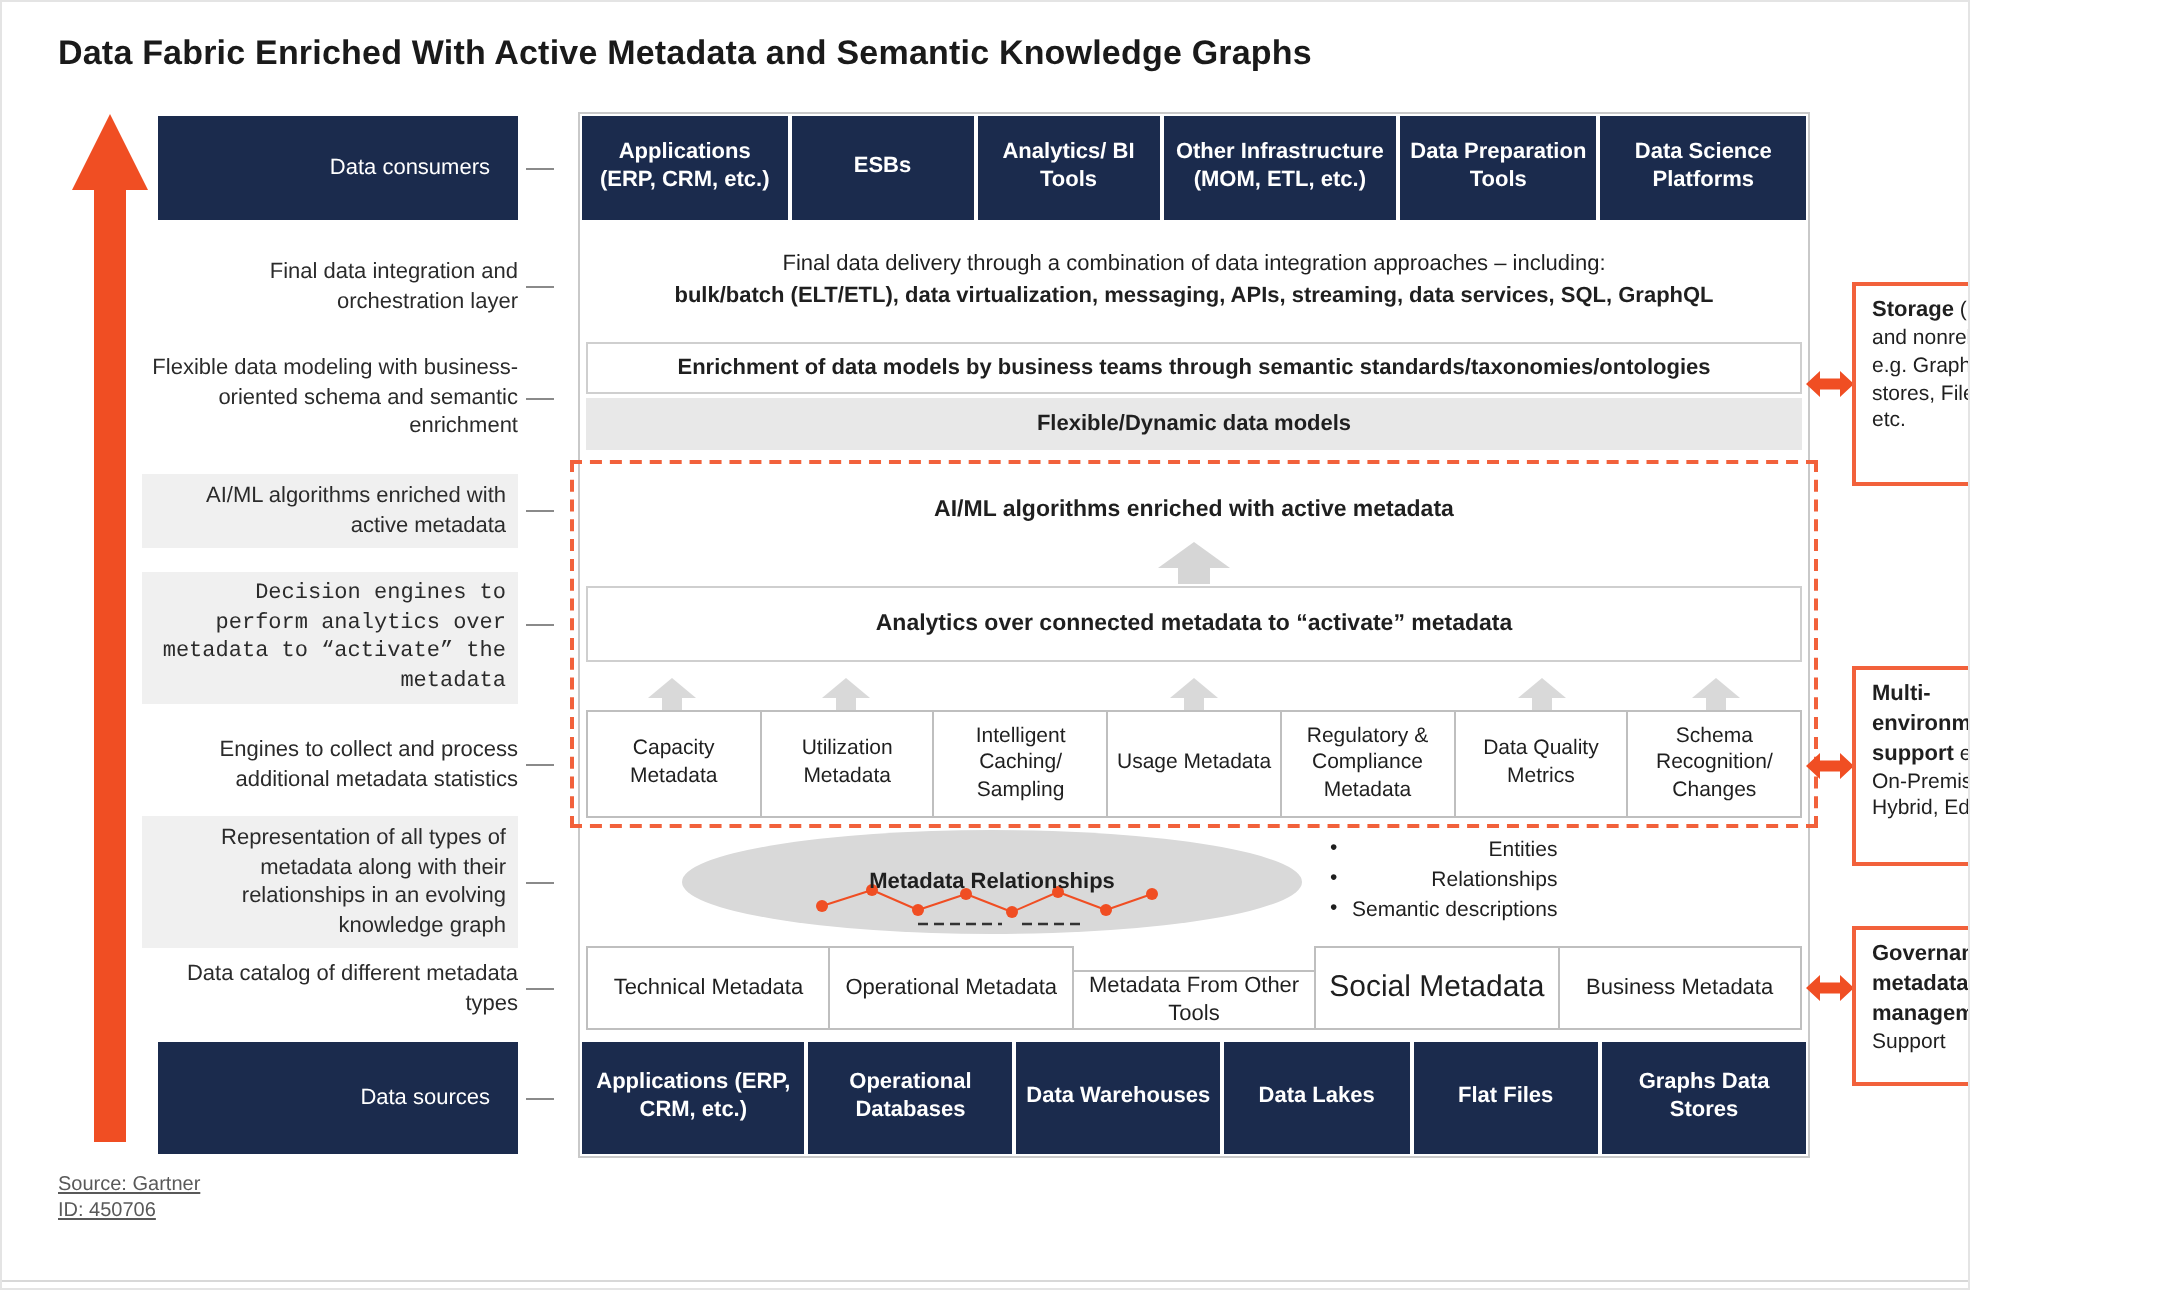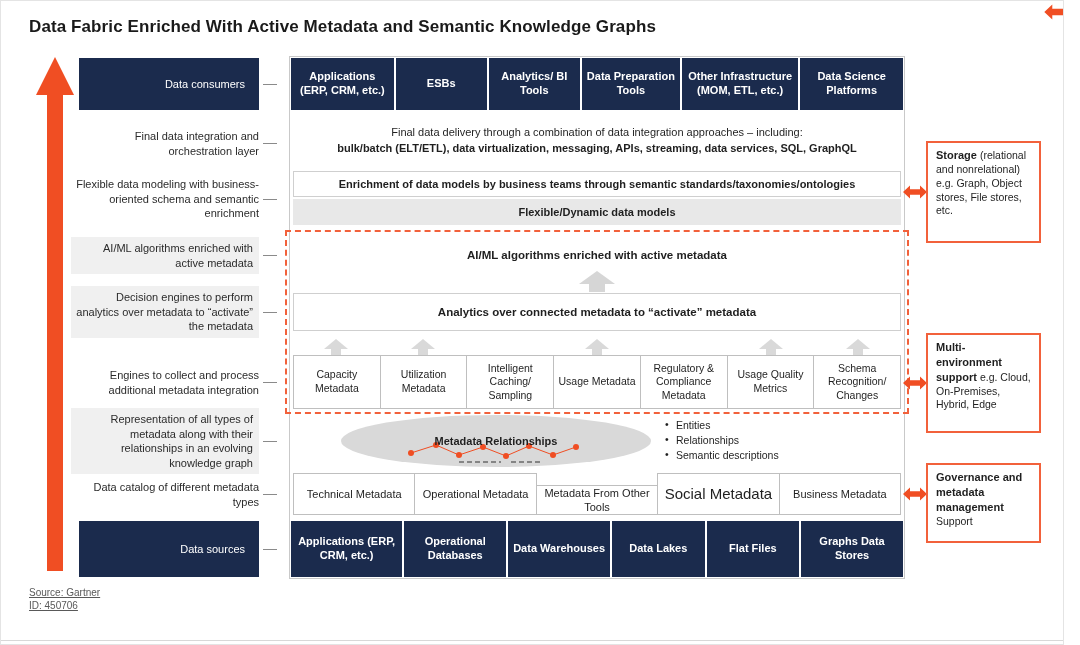--- a/index.html
+++ b/index.html
@@ -1,19 +1,19 @@
 <!DOCTYPE html>
 <html><head>
 <meta charset="utf-8">
 <style>
   * { margin:0; padding:0; box-sizing:border-box; }
   html,body { background:#ffffff; }
   body { font-family:"Liberation Sans","DejaVu Sans",sans-serif; }
   .canvas {
-    position:relative; width:1064px; height:645px; background:#ffffff;
+    position:relative; width:985px; height:645px; background:#ffffff;
     border:1px solid #e4e4e4; overflow:hidden;
   }
   .abs { position:absolute; }
   .title {
     font-size:17px; font-weight:bold; color:#1a1a1a; letter-spacing:.1px;
   }
   
   .flow-shaft { width:16px; background:#f04e23; }
   .flow-head {
     width:0; height:0;
@@ -68,21 +68,21 @@
   }
   .up-arrow-sm::after {
     content:""; position:absolute; left:-5px; top:10px; width:10px; height:6px; background:#d9d9d9;
   }
   
   .ellipse {
     background:#d9d9d9; border-radius:50%;
     display:flex; align-items:center; justify-content:center;
     font-size:11px; font-weight:bold; color:#1f1f1f; position:relative;
   }
-  .kg-bullets { display:flex; flex-direction:column; gap:3px; font-size:10.5px; color:#1f1f1f; }
+  .kg-bullets { display:flex; flex-direction:column; gap:3px; font-size:10.5px; color:#1f1f1f;text-align:right; }
   .kg-bullet { position:relative; padding-left:13px; }
   .kg-bullet::before { content:"\2022"; position:absolute; left:2px; top:-1px; color:#1f1f1f; }
   
   .callout {
     border:2px solid #f2613b; background:#fff; padding:5px 8px;
     font-size:10.5px; color:#1f1f1f; line-height:1.32;
   }
   .callout .c-title { font-weight:bold; font-size:11px; }
   .footer-text { font-size:10px; color:#595959; line-height:1.35;text-decoration:underline; }
   .bottom-rule { height:1px; background:#d8d8d8; }
@@ -101,44 +101,44 @@
       </svg>
   </div>
 
   <div class="abs flow-head" style="left:35px; top:56px;"></div>
   <div class="abs flow-shaft" style="left:46px; top:93px; height:477px;"></div>
 
   <div class="abs left-label navy" style="left:78px; top:57px; width:180px; height:52px;">Data consumers</div>
   <div class="abs left-label" style="left:70px; top:128px;">Final data integration and orchestration layer</div>
   <div class="abs left-label" style="left:70px; top:176px;">Flexible data modeling with business-oriented schema and semantic enrichment</div>
   <div class="abs left-label gray" style="left:70px; top:236px;">AI/ML algorithms enriched with active metadata</div>
-  <div class="abs left-label gray" style="left:70px; top:285px;">Decision engines to perform analytics over metadata to “activate” the metadata</div>
-  <div class="abs left-label" style="left:70px; top:367px;">Engines to collect and process additional metadata integration</div>
+  <div class="abs left-label gray" style="left:70px; top:285px;font-family:Liberation Mono, monospace;">Decision engines to perform analytics over metadata to “activate” the metadata</div>
+  <div class="abs left-label" style="left:70px; top:367px;">Engines to collect and process additional metadata statistics</div>
   <div class="abs left-label gray" style="left:70px; top:407px;">Representation of all types of metadata along with their relationships in an evolving knowledge graph</div>
   <div class="abs left-label" style="left:70px; top:479px;">Data catalog of different metadata types</div>
   <div class="abs left-label navy" style="left:78px; top:520px; width:180px; height:56px;">Data sources</div>
 
   <div class="abs tick" style="left:262px; top:83px;"></div>
   <div class="abs tick" style="left:262px; top:142px;"></div>
   <div class="abs tick" style="left:262px; top:198px;"></div>
   <div class="abs tick" style="left:262px; top:254px;"></div>
   <div class="abs tick" style="left:262px; top:311px;"></div>
   <div class="abs tick" style="left:262px; top:381px;"></div>
   <div class="abs tick" style="left:262px; top:440px;"></div>
   <div class="abs tick" style="left:262px; top:493px;"></div>
   <div class="abs tick" style="left:262px; top:548px;"></div>
 
   <div class="abs panel-border" style="left:288px; top:55px; width:616px; height:523px;"></div>
 
   <div class="abs navy-row" style="left:290px; top:57px; width:612px; height:52px;">
     <div class="navy-cell" style="flex:1.05;">Applications (ERP, CRM, etc.)</div>
     <div class="navy-cell" style="flex:0.92;">ESBs</div>
     <div class="navy-cell" style="flex:0.92;">Analytics/ BI Tools</div>
+    <div class="navy-cell" style="flex:1.2;">Other Infrastructure (MOM, ETL, etc.)</div>
     <div class="navy-cell" style="flex:1.0;">Data Preparation Tools</div>
-    <div class="navy-cell" style="flex:1.2;">Other Infrastructure (MOM, ETL, etc.)</div>
     <div class="navy-cell" style="flex:1.05;">Data Science Platforms</div>
   </div>
 
   <div class="abs white-note" style="left:292px; top:116px; width:608px; height:48px;">
     <div>Final data delivery through a combination of data integration approaches – including:</div>
     <div style="font-weight:bold;">bulk/batch (ELT/ETL), data virtualization, messaging, APIs, streaming, data services, SQL, GraphQL</div>
   </div>
 
   <div class="abs band bordered" style="left:292px; top:170px; width:608px; height:26px;">Enrichment of data models by business teams through semantic standards/taxonomies/ontologies</div>
   <div class="abs band grayfill" style="left:292px; top:198px; width:608px; height:26px;">Flexible/Dynamic data models</div>
@@ -156,21 +156,21 @@
   <div class="up-arrow-sm" style="left:584px; top:338px;"></div>
   <div class="up-arrow-sm" style="left:758px; top:338px;"></div>
   <div class="up-arrow-sm" style="left:845px; top:338px;"></div>
 
   <div class="abs stat-row" style="left:292px; top:354px; width:608px; height:54px;">
     <div class="stat-cell">Capacity Metadata</div>
     <div class="stat-cell">Utilization Metadata</div>
     <div class="stat-cell">Intelligent Caching/ Sampling</div>
     <div class="stat-cell">Usage Metadata</div>
     <div class="stat-cell">Regulatory &amp; Compliance Metadata</div>
-    <div class="stat-cell">Usage Quality Metrics</div>
+    <div class="stat-cell">Data Quality Metrics</div>
     <div class="stat-cell">Schema Recognition/ Changes</div>
   </div>
 
   <div class="abs ellipse" style="left:340px; top:414px; width:310px; height:52px;">
     <svg class="abs" style="left:0; top:0;" width="310" height="52" viewBox="0 0 310 52">
       <g stroke="#f04e23" stroke-width="1">
         <line x1="70" y1="38" x2="95" y2="30"></line>
           <line x1="95" y1="30" x2="118" y2="40"></line>
         <line x1="118" y1="40" x2="142" y2="32"></line>
           <line x1="142" y1="32" x2="165" y2="41"></line>

